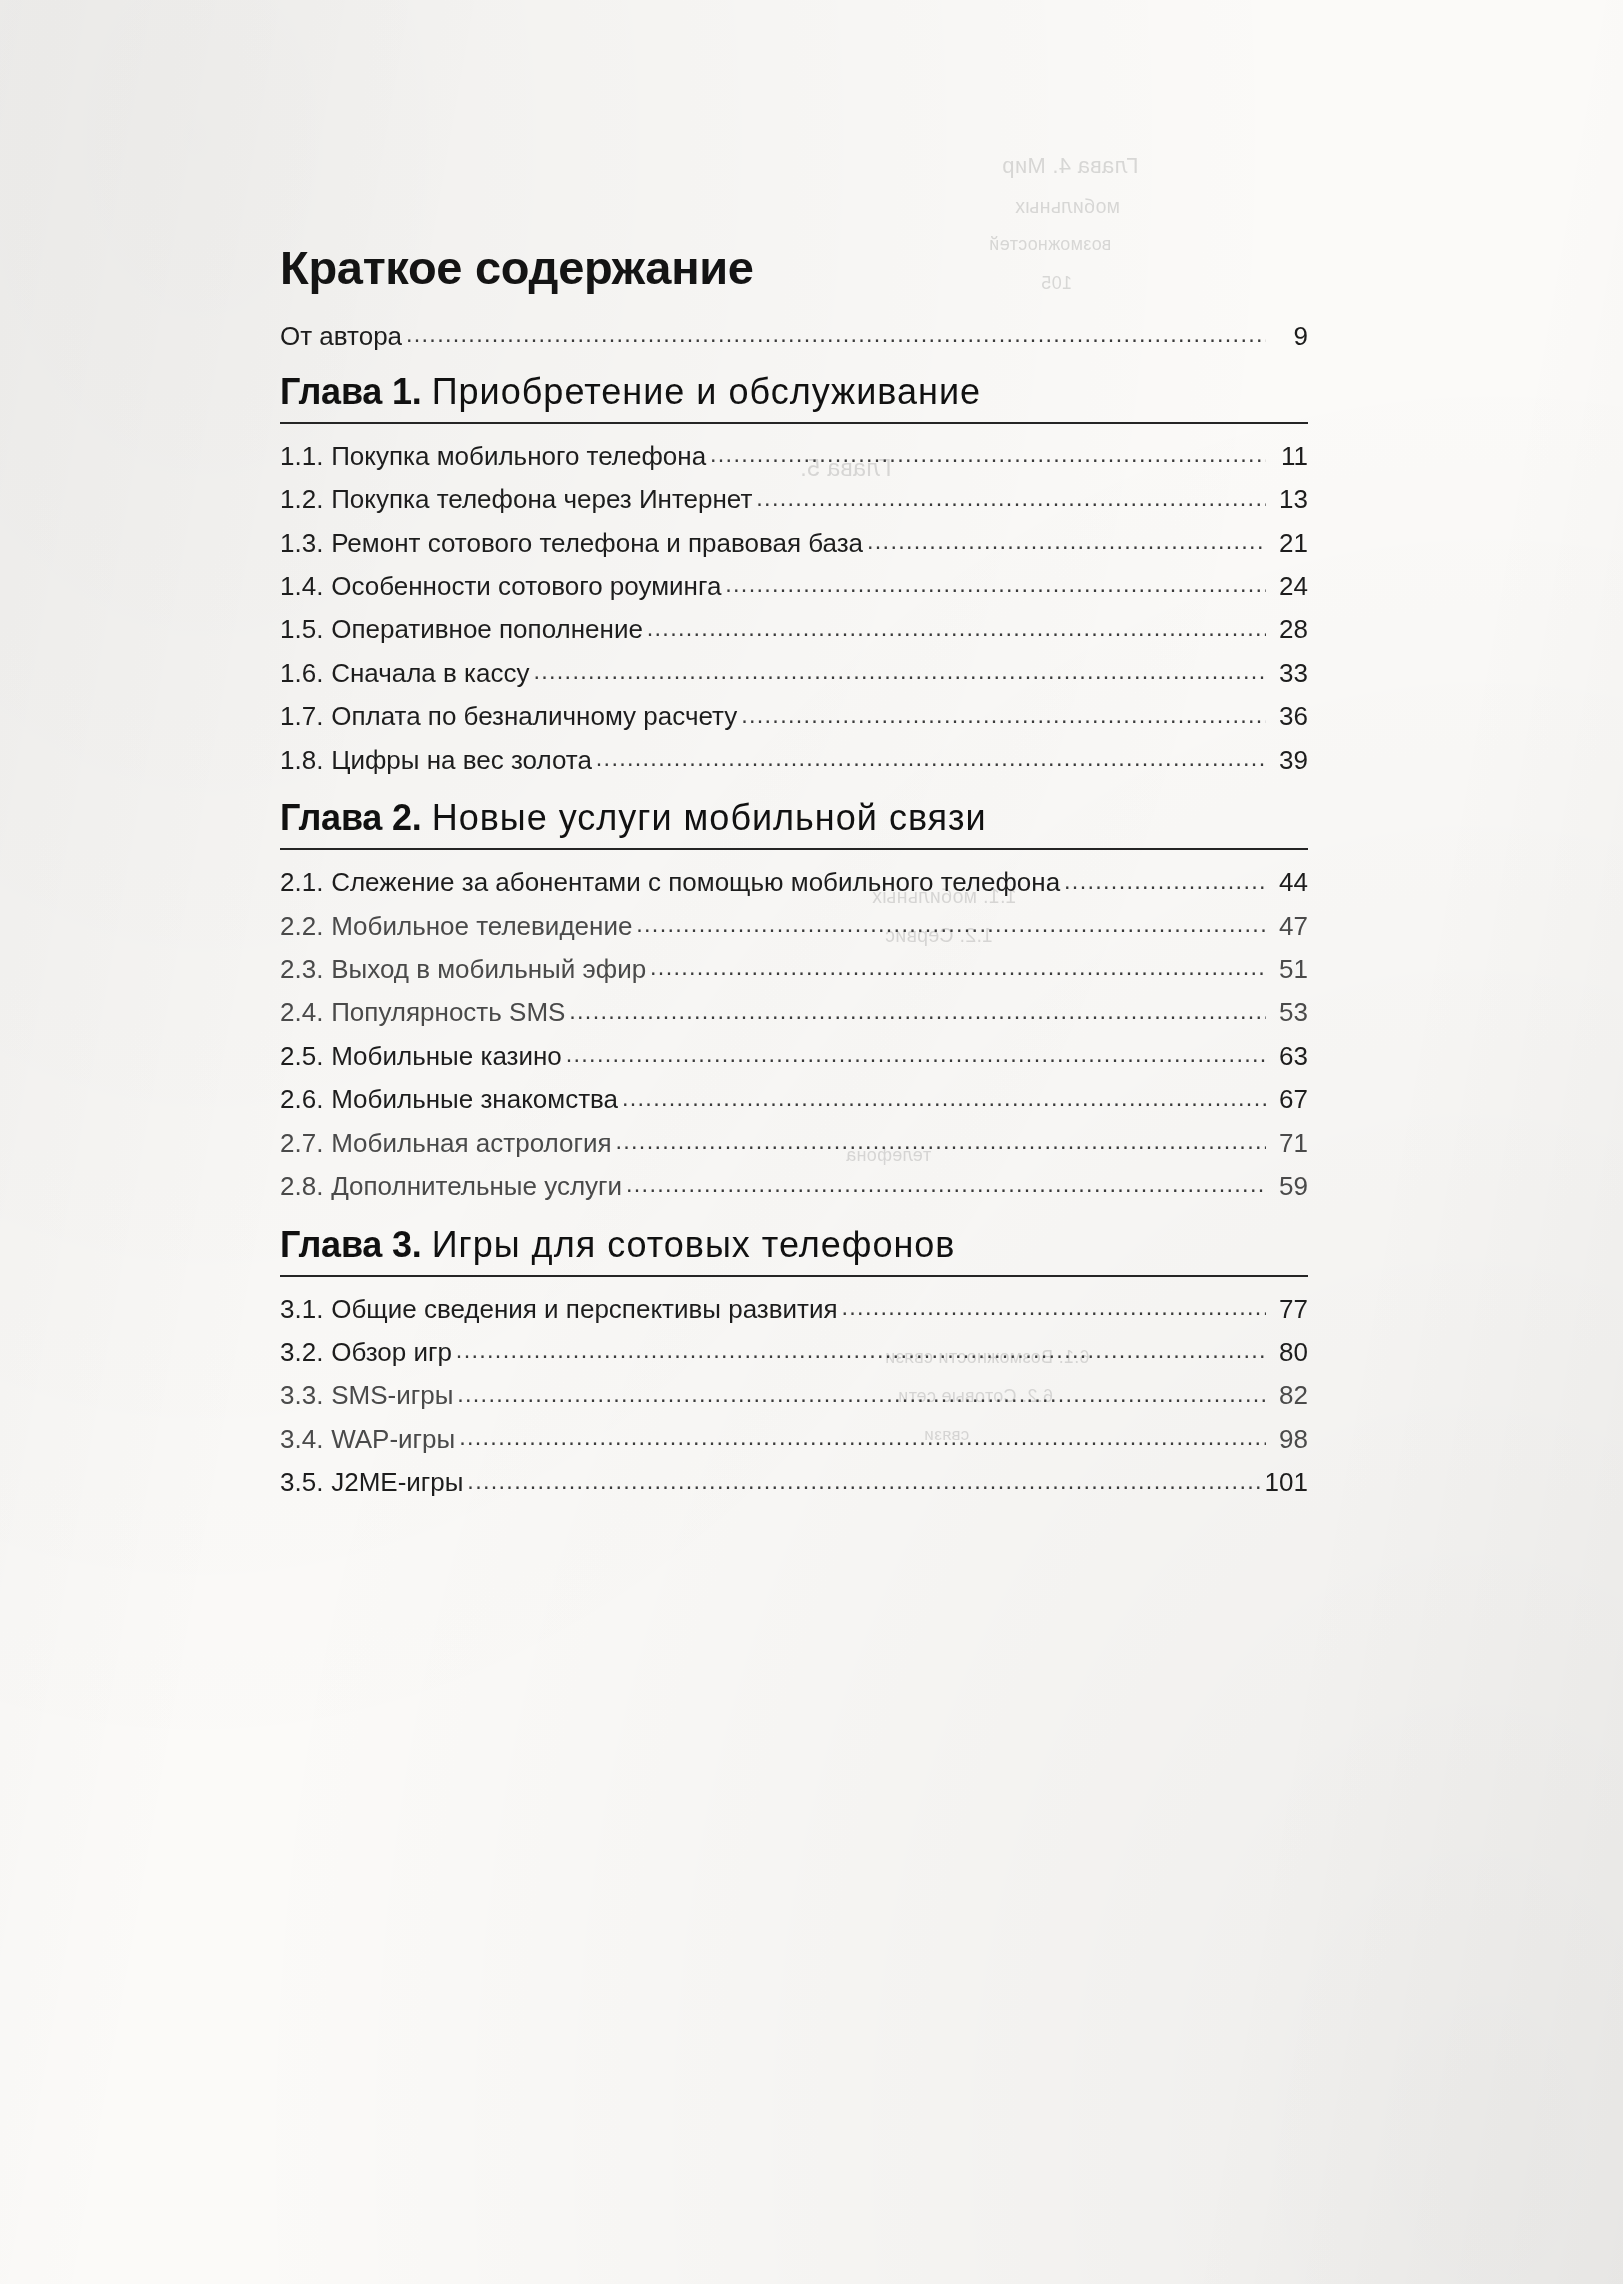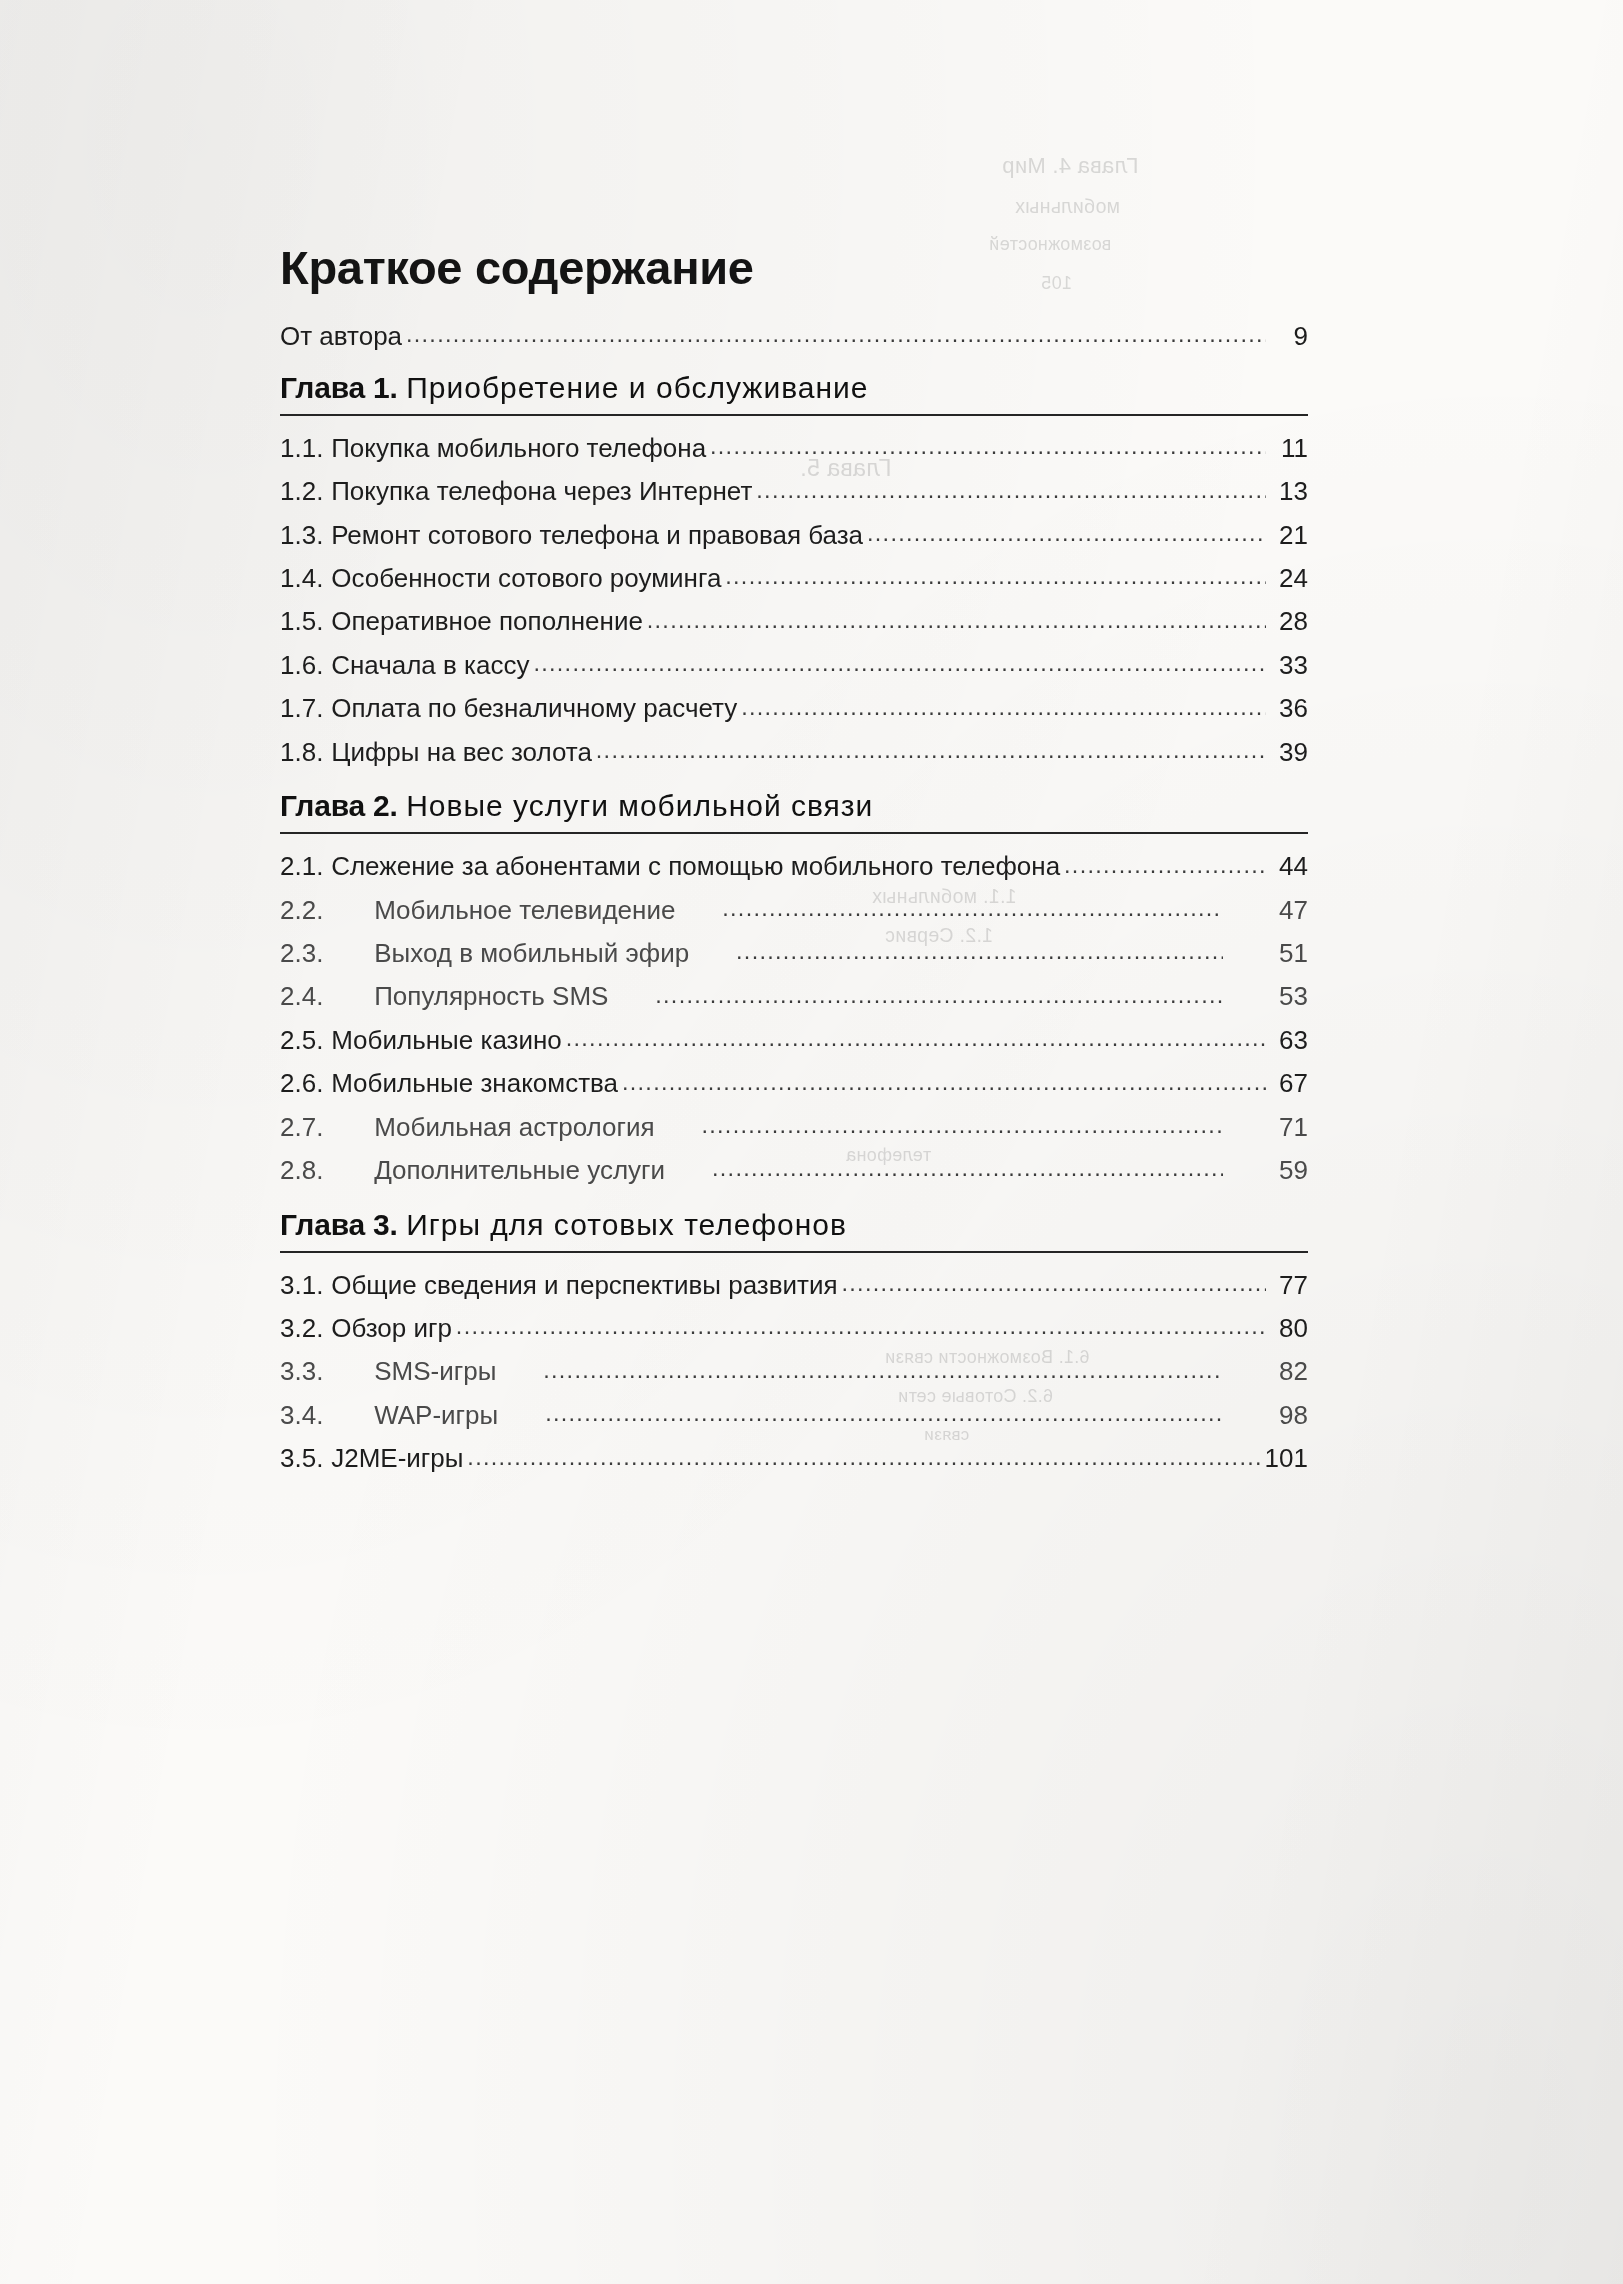--- a/index.html
+++ b/index.html
@@ -87,21 +87,21 @@
     min-width: 38px;
   }
 
   .author-line {
     margin-bottom: 14px;
   }
 
   .chapter-block { margin-top: 14.3px; }
 
   .chapter-head {
-    font-size: 30px;
+    font-size: 36px;
     margin: 0 0 2.6px 0;
     color: #111;
     letter-spacing: 0.1px;
   }
   .chapter-head .chap-label {
     font-weight: bold;
     letter-spacing: -0.2px;
   }
   .chapter-head .chap-title {
     font-weight: normal;
@@ -109,21 +109,21 @@
   }
   .rule {
     height: 2px;
     background: #252525;
     margin: 9px 0 13px 0;
     width: 100%;
   }
 
   .entries { margin-bottom: 17px; }
 
-  .faded { color: #4a4a4a; gap: 43px; }
+  .faded { color: #4a4a4a; }
 </style>
 </head>
 <body>
 
 <div class="page">
 
   <div class="paper-shade"></div>
 
   <div class="bleed" style="left:1002px; top:153px; font-size:22px;">Глава 4. Мир</div>
   <div class="bleed" style="left:1015px; top:195px; font-size:19.5px;">мобильных</div>

